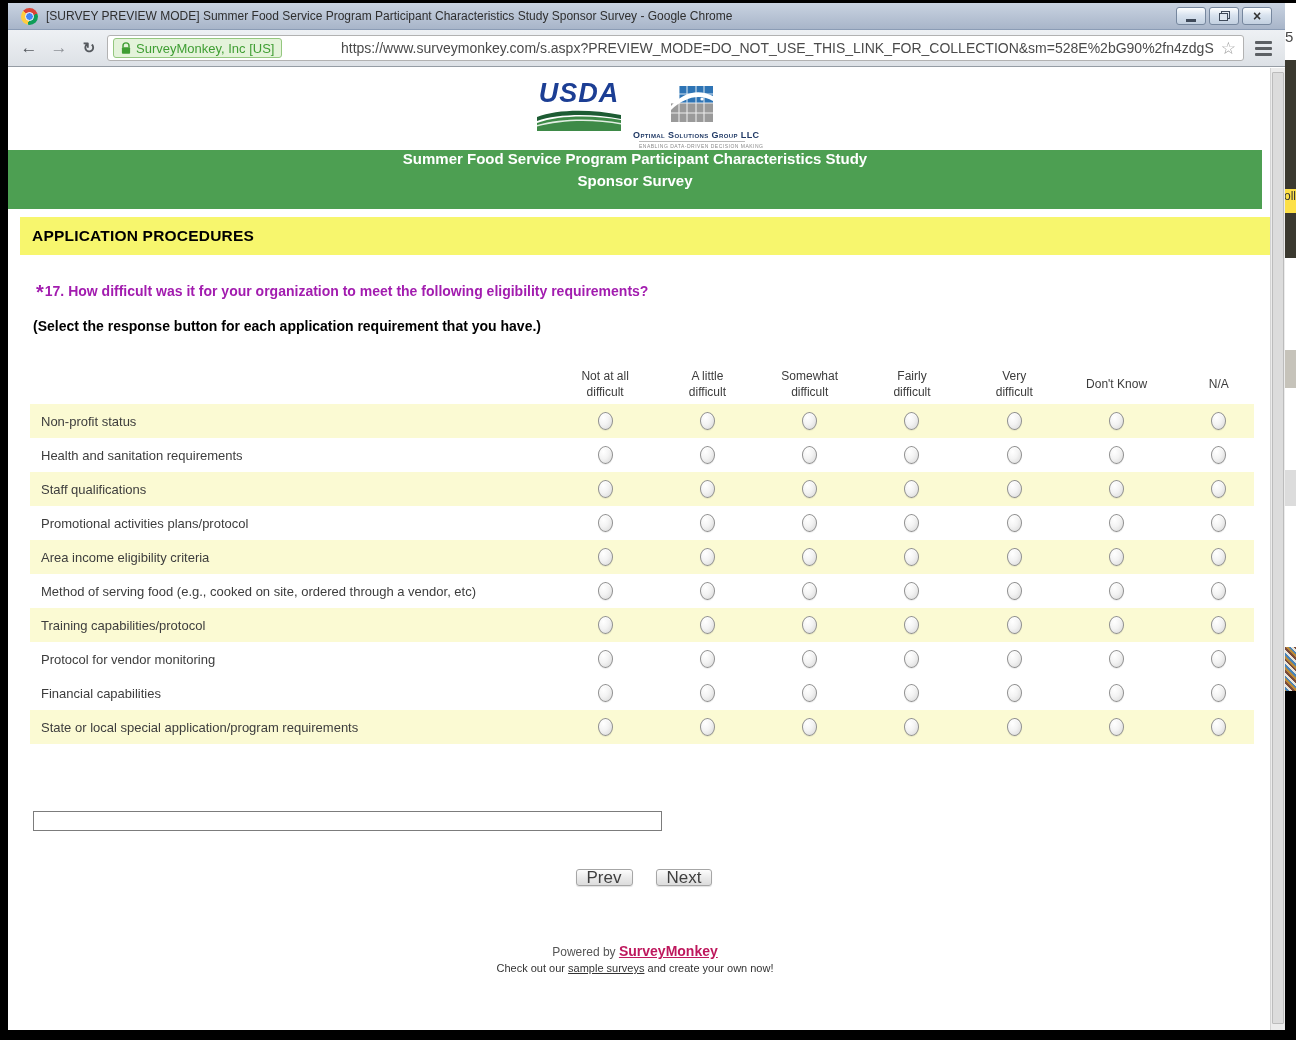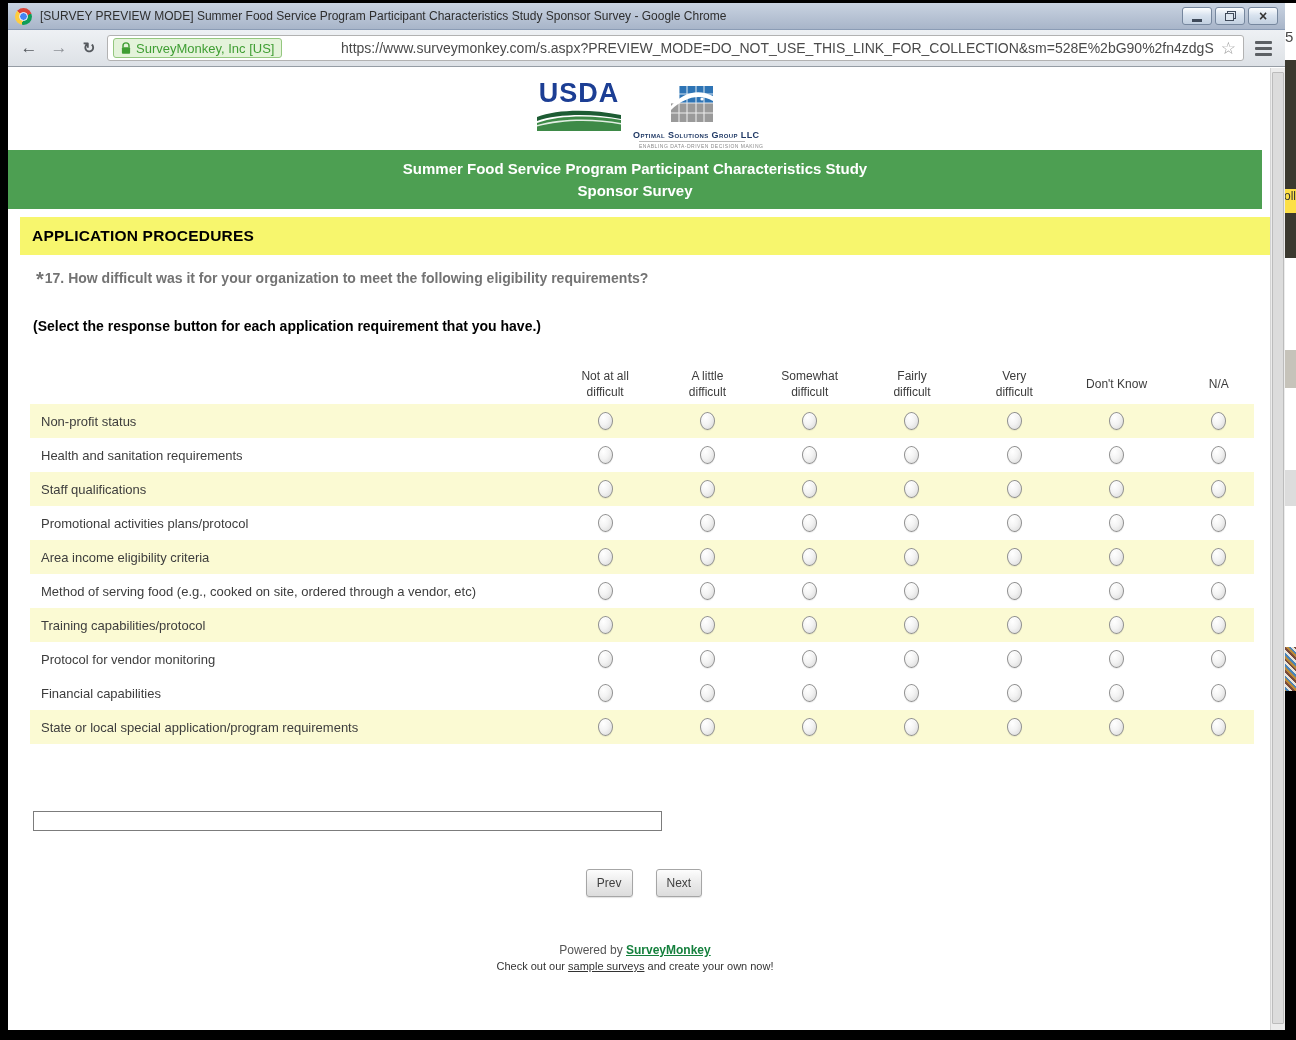--- a/index.html
+++ b/index.html
@@ -15,21 +15,21 @@
   .frag-gray2 { top:347px; height:38px; background:#c6c3ba; }
   .frag-light { top:467px; height:36px; background:#dcdcdc; }
   .frag-noise { top:644px; height:44px;
     background:repeating-linear-gradient(45deg,#b98a3a 0 2px,#4a84b8 2px 4px,#e8e4da 4px 6px,#7a4a3a 6px 8px); }
   .frag-black { top:688px; height:339px; background:#000; }
 
   
   .chrome-window { position:absolute; left:8px; top:3px; width:1277px; height:1027px; background:#fff; z-index:2; }
 
   .titlebar { height:27px; background:linear-gradient(#c9d3e1,#a8b5c9); border-bottom:1px solid #8b9cb5;
-              display:flex; align-items:center; padding:0 7px; gap:8px; }
+              display:flex; align-items:center; padding:0 13px; gap:8px; }
   .chrome-logo { width:17px; height:17px; border-radius:50%; flex:0 0 auto;
     background:conic-gradient(from -50deg,#db4437 0 120deg,#0f9d58 120deg 240deg,#ffcd40 240deg 360deg);
     position:relative; }
   .chrome-logo .cl-center { position:absolute; left:4px; top:4px; width:9px; height:9px; border-radius:50%;
     background:#4285f4; border:1.5px solid #fff; }
   .title-text { flex:1; font-size:12px; color:#2e2e2e; white-space:nowrap; overflow:hidden; }
   .win-controls { display:flex; gap:3px; }
   .winbtn { width:30px; height:18px; border:1px solid #76879e; border-radius:3px;
     background:linear-gradient(#fdfeff,#d9e3ef 45%,#c3d0e0); display:flex; align-items:center; justify-content:center; }
   .glyph-min { width:10px; height:3px; background:#3f4a5a; margin-top:8px; }
@@ -56,35 +56,35 @@
   
   .content { position:absolute; left:0; top:65px; width:100%; height:962px; background:#fff; overflow:hidden; }
   .scrollbar { position:absolute; top:0; right:0; width:15px; height:100%; background:#ececec; border-left:1px solid #d4d4d4; }
   .sb-thumb { position:absolute; left:1px; top:4px; width:12px; height:calc(100% - 10px);
               background:#dcdcdc; border:1px solid #bcbcbc; border-radius:1px; }
   .page { position:absolute; left:0; top:0; width:1254px; height:100%; }
 
   
   .logos { position:absolute; top:12px; left:0; width:100%; height:66px;
            display:flex; justify-content:center; align-items:flex-start; gap:12px; padding-left:18px; }
-  .usda-logo { width:84px; text-align:center; }
+  .usda-logo { width:84px; text-align:center;font-style:italic; }
   .usda-text { font-size:27px; font-weight:bold; color:#1c3e94; letter-spacing:1px; line-height:1; transform:scaleY(1.05); }
   .osg-logo { width:118px; text-align:center; padding-top:6px; }
   .osg-name { font-size:9px; font-weight:bold; color:#1f3864; font-variant:small-caps; letter-spacing:.4px; white-space:nowrap; }
   .osg-tagline { font-size:5px; color:#8a8a8a; letter-spacing:.5px; border-top:1px solid #bbb; border-bottom:1px solid #bbb; margin:1px 6px 0 6px; padding:1px 0; white-space:nowrap; }
 
   
   .green-banner { position:absolute; top:82px; left:0; width:100%; height:59px; background:#4d9f52;
     color:#fff; font-weight:bold; font-size:15px; text-align:center;
-    display:flex; flex-direction:column; justify-content:center; gap:5px; }
+    display:flex; flex-direction:column; justify-content:flex-start; gap:5px; }
   .section-banner { position:absolute; top:149px; left:0; width:100%; height:38px; background:#f7f66d;
     display:flex; align-items:center; padding-left:12px; font-weight:bold; font-size:15.5px; color:#000; letter-spacing:.2px;margin-left:12px; }
 
   
-  .question { position:absolute; top:197px; left:28px; font-weight:bold; font-size:14px; color:#737373; }
+  .question { position:absolute; top:210px; left:28px; font-weight:bold; font-size:14px; color:#a21caf; }
   .req-marker { font-size:20px; font-weight:bold; position:relative; top:3px; margin-right:1px; }
   .note { position:absolute; top:250px; left:25px; font-weight:bold; font-size:14px; color:#000; }
 
   
   .matrix { position:absolute; top:296px; left:22px; width:1224px; }
   .mheader, .mrow { display:grid; grid-template-columns:508px repeat(7,1fr); align-items:center;gap:32px; }
   .mheader { min-height:40px; }
   .mcol { font-size:12px; color:#3c3c3c; text-align:center; padding:0 3px; line-height:1.35; }
   .mrow { min-height:34px; }
   .mrow.alt { background:#fbfad3; }
@@ -94,29 +94,29 @@
     background:radial-gradient(ellipse at 35% 28%, #ffffff 0%, #f3f3f3 45%, #d5d5d5 100%);
     box-shadow:inset 0 1px 1px rgba(255,255,255,.9), 0 1px 1px rgba(0,0,0,.08); }
 
   
   .other-label { position:absolute; top:714px; left:25px; font-size:15px; color:#333;margin-top:28px; }
   .other-input { position:absolute; top:743px; left:25px; width:629px; height:20px;
     border:1px solid #7c7c7c; background:#fff; font-size:13px; padding:1px 4px; font-family:"Liberation Sans", sans-serif; }
 
   
   .nav-row { position:absolute; top:801px; left:0; width:100%; display:flex; justify-content:center; gap:23px; padding-left:18px; }
-  .btn { min-width:45px; height:28px; padding:0 10px; border:1px solid #a6a6a6; border-radius:3px;
-    background:linear-gradient(#fdfdfd,#e9e9e9 55%,#dcdcdc); font-size:12px; color:#3f3f3f;
+  .btn { min-width:45px; height:17px; padding:0 10px; border:1px solid #a6a6a6; border-radius:3px;
+    background:linear-gradient(#fdfdfd,#e9e9e9 55%,#dcdcdc); font-size:17px; color:#3f3f3f;
     display:flex; align-items:center; justify-content:center; cursor:pointer;
     box-shadow:0 1px 1px rgba(0,0,0,.12); font-family:"Liberation Sans", sans-serif; }
 
   
   .footer { position:absolute; top:875px; left:0; width:100%; text-align:center; color:#333; }
   .powered-line { font-size:12px; color:#555; }
-  .brand-link { font-size:12px; font-weight:bold; color:#15803d; text-decoration:underline; cursor:pointer; }
+  .brand-link { font-size:14px; font-weight:bold; color:#be185d; text-decoration:underline; cursor:pointer; }
   .footer-line2 { font-size:11px; color:#333; margin-top:3px; }
   .footer-link { text-decoration:underline; cursor:pointer; color:#333; }
 </style>
 </head>
 <body>
 
 <div class="screen">
 
   <div class="bg-sliver">
     <div class="frag frag-top">5</div>

